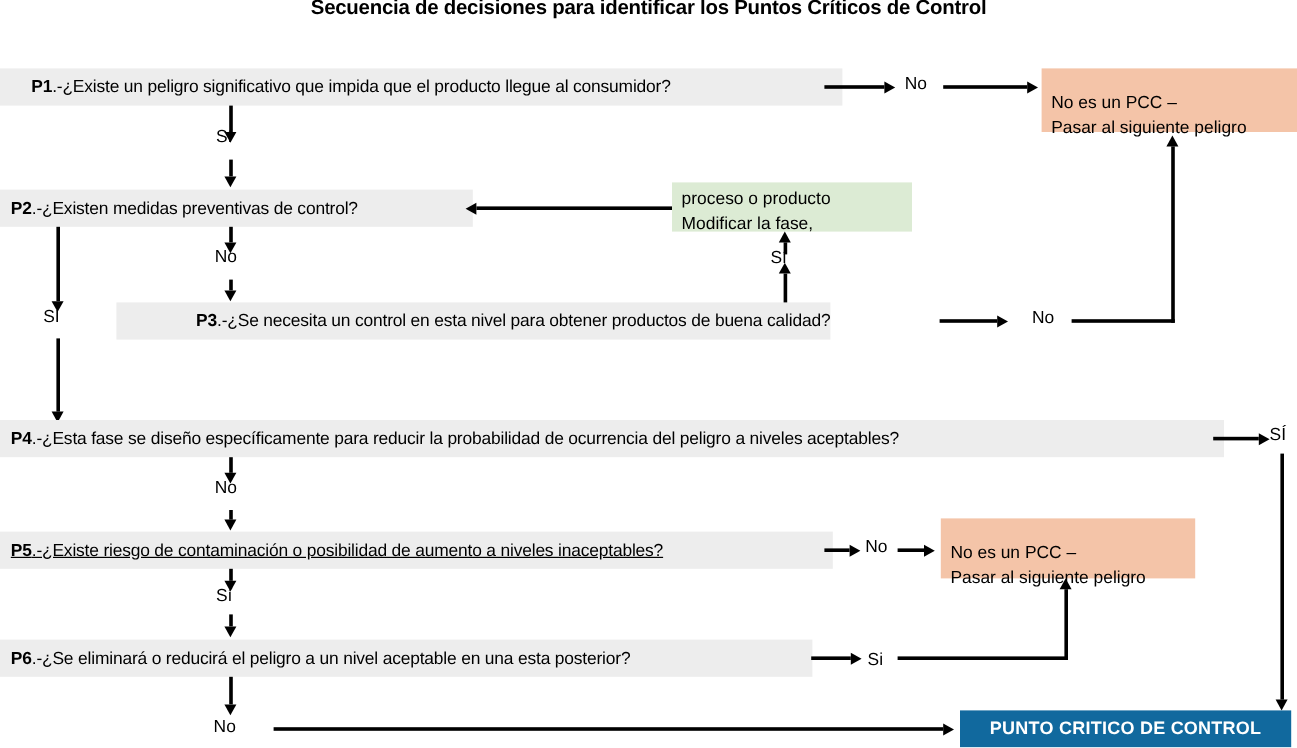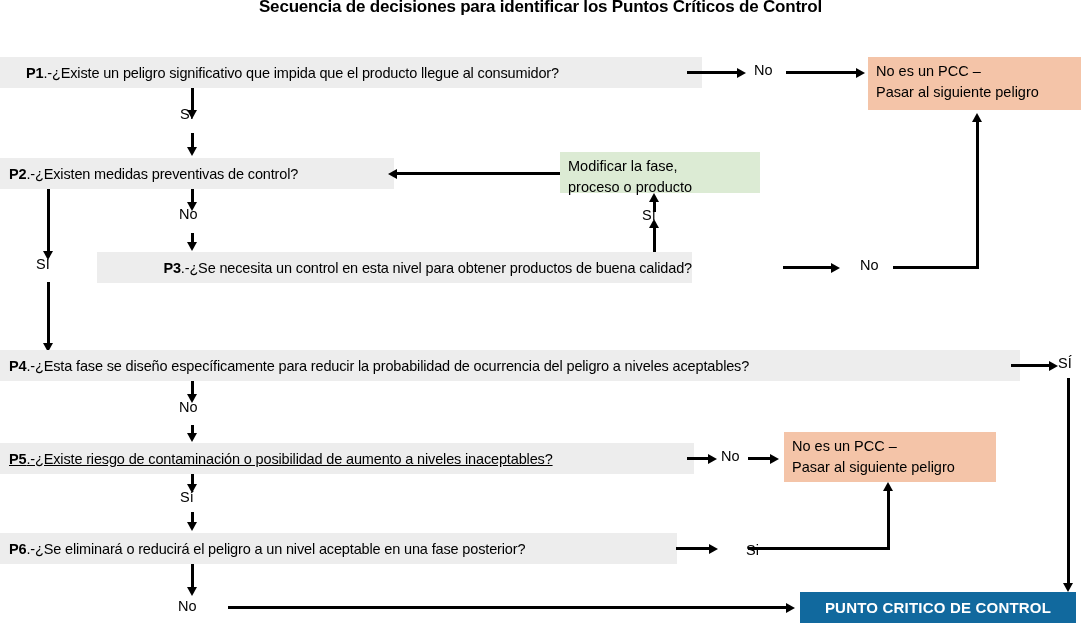--- a/index.html
+++ b/index.html
@@ -36,21 +36,21 @@
     white-space: nowrap;
     letter-spacing: -0.15px;
   }
   .qbox .pnum { font-weight: bold; }
   .obox {
     position: absolute;
     background: #f4c4a8;
     color: #000000;
     font-size: 14.5px;
     line-height: 1.45;
-    padding: 4px 8px;
+    padding: 19px 8px;
     box-sizing: border-box;
     white-space: nowrap;
   }
   .gbox {
     position: absolute;
     background: #dcebd4;
     color: #000000;
     font-size: 14.5px;
     line-height: 1.45;
     padding: 4px 8px;
@@ -141,22 +141,22 @@
   <div class="vline" style="left:190.5px; top:133px; height:14px;"></div>
   <div class="arrow-d" style="left:186.5px; top:147px;"></div>
 
   <div class="qbox" style="left:0px; top:158px; width:385px; height:31px; padding-left:9px;">
     <span class="pnum">P2</span>
       <span>.- </span>
       <span>¿Existen medidas preventivas de control?</span>
   </div>
 
   <div class="gbox" style="left:560px; top:152px; width:200px; height:41px;">
+    <div>proceso o producto</div>
     <div>Modificar la fase,</div>
-    <div>proceso o producto</div>
   </div>
 
   <div class="hline" style="left:397px; top:172px; width:163px;"></div>
   <div class="arrow-l" style="left:388px; top:168.5px;"></div>
 
   <div class="vline" style="left:46.5px; top:189px; height:62px;"></div>
   <div class="arrow-d" style="left:42.5px; top:251px;"></div>
   <div class="lbl" style="left:36px; top:256px;">SÍ</div>
   <div class="vline" style="left:46.5px; top:282px; height:61px;"></div>
   <div class="arrow-d" style="left:42.5px; top:343px;"></div>
@@ -223,26 +223,26 @@
 
   <div class="vline" style="left:190.5px; top:474px; height:10px;"></div>
   <div class="arrow-d" style="left:186.5px; top:484px;"></div>
   <div class="lbl" style="left:180px; top:489px;">Sí</div>
   <div class="vline" style="left:190.5px; top:512px; height:10px;"></div>
   <div class="arrow-d" style="left:186.5px; top:522px;"></div>
 
   <div class="qbox" style="left:0px; top:533px; width:668px; height:31px; padding-left:9px;">
     <span class="pnum">P6</span>
       <span>.-  </span>
-      <span>¿Se eliminará o reducirá el peligro a un nivel aceptable en una fase posterior?</span>
+      <span>¿Se eliminará o reducirá el peligro a un nivel aceptable en una esta posterior?</span>
   </div>
 
   <div class="hline" style="left:676px; top:547px; width:33px;"></div>
   <div class="arrow-r" style="left:709px; top:543.5px;"></div>
-  <div class="lbl" style="left:723px; top:542px;margin-left:23px;">Si</div>
+  <div class="lbl" style="left:723px; top:542px;">Si</div>
   <div class="hline" style="left:748px; top:547px; width:142px;"></div>
   <div class="vline" style="left:887px; top:491px; height:58px;"></div>
   <div class="arrow-u" style="left:883px; top:482px;"></div>
 
   <div class="vline" style="left:190.5px; top:564px; height:23px;"></div>
   <div class="arrow-d" style="left:186.5px; top:587px;"></div>
   <div class="lbl" style="left:178px; top:598px;">No</div>
   <div class="hline" style="left:228px; top:606px; width:558px;"></div>
   <div class="arrow-r" style="left:786px; top:602.5px;"></div>
 

